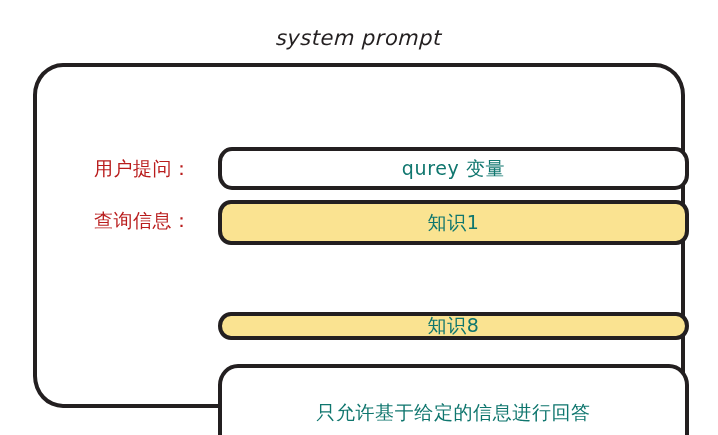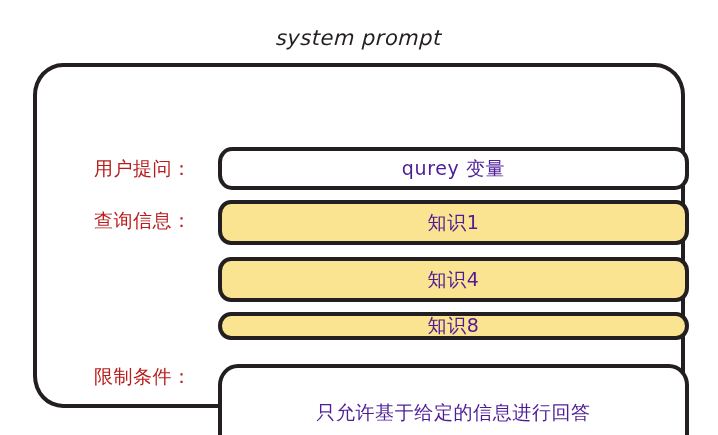--- a/index.html
+++ b/index.html
@@ -75,21 +75,21 @@
     left: 181px;
     width: 471px;
     box-sizing: border-box;
     border: 4px solid #231f20;
     border-radius: 14px / 15px;
     display: flex;
     align-items: center;
     justify-content: center;
     font-family: "DejaVu Sans", sans-serif;
     font-size: 19px;
-    color: #4c1d95;
+    color: #0f766e;
     letter-spacing: 0.6px;
     background: #ffffff;
     white-space: nowrap;
   }
 
   .field.yellow {
     background: #fae391;
     border-radius: 13px / 14px;
   }
 
@@ -124,26 +124,24 @@
 <div id="canvas">
 
   <div class="title">system prompt</div>
 
   <div class="outer-box">
 
     <div class="label label-q">用户提问：</div>
 
     <div class="label label-k">查询信息：</div>
 
-    <div class="label label-c">限制条件：</div>
 
     <div class="field f-query">qurey 变量</div>
 
     <div class="field yellow f-k1">知识1</div>
 
-    <div class="field yellow f-k2">知识4</div>
 
     <div class="field yellow f-k3">知识8</div>
 
     <div class="field f-constraint">只允许基于给定的信息进行回答</div>
 
   </div>
 </div>
 
 </body></html>

